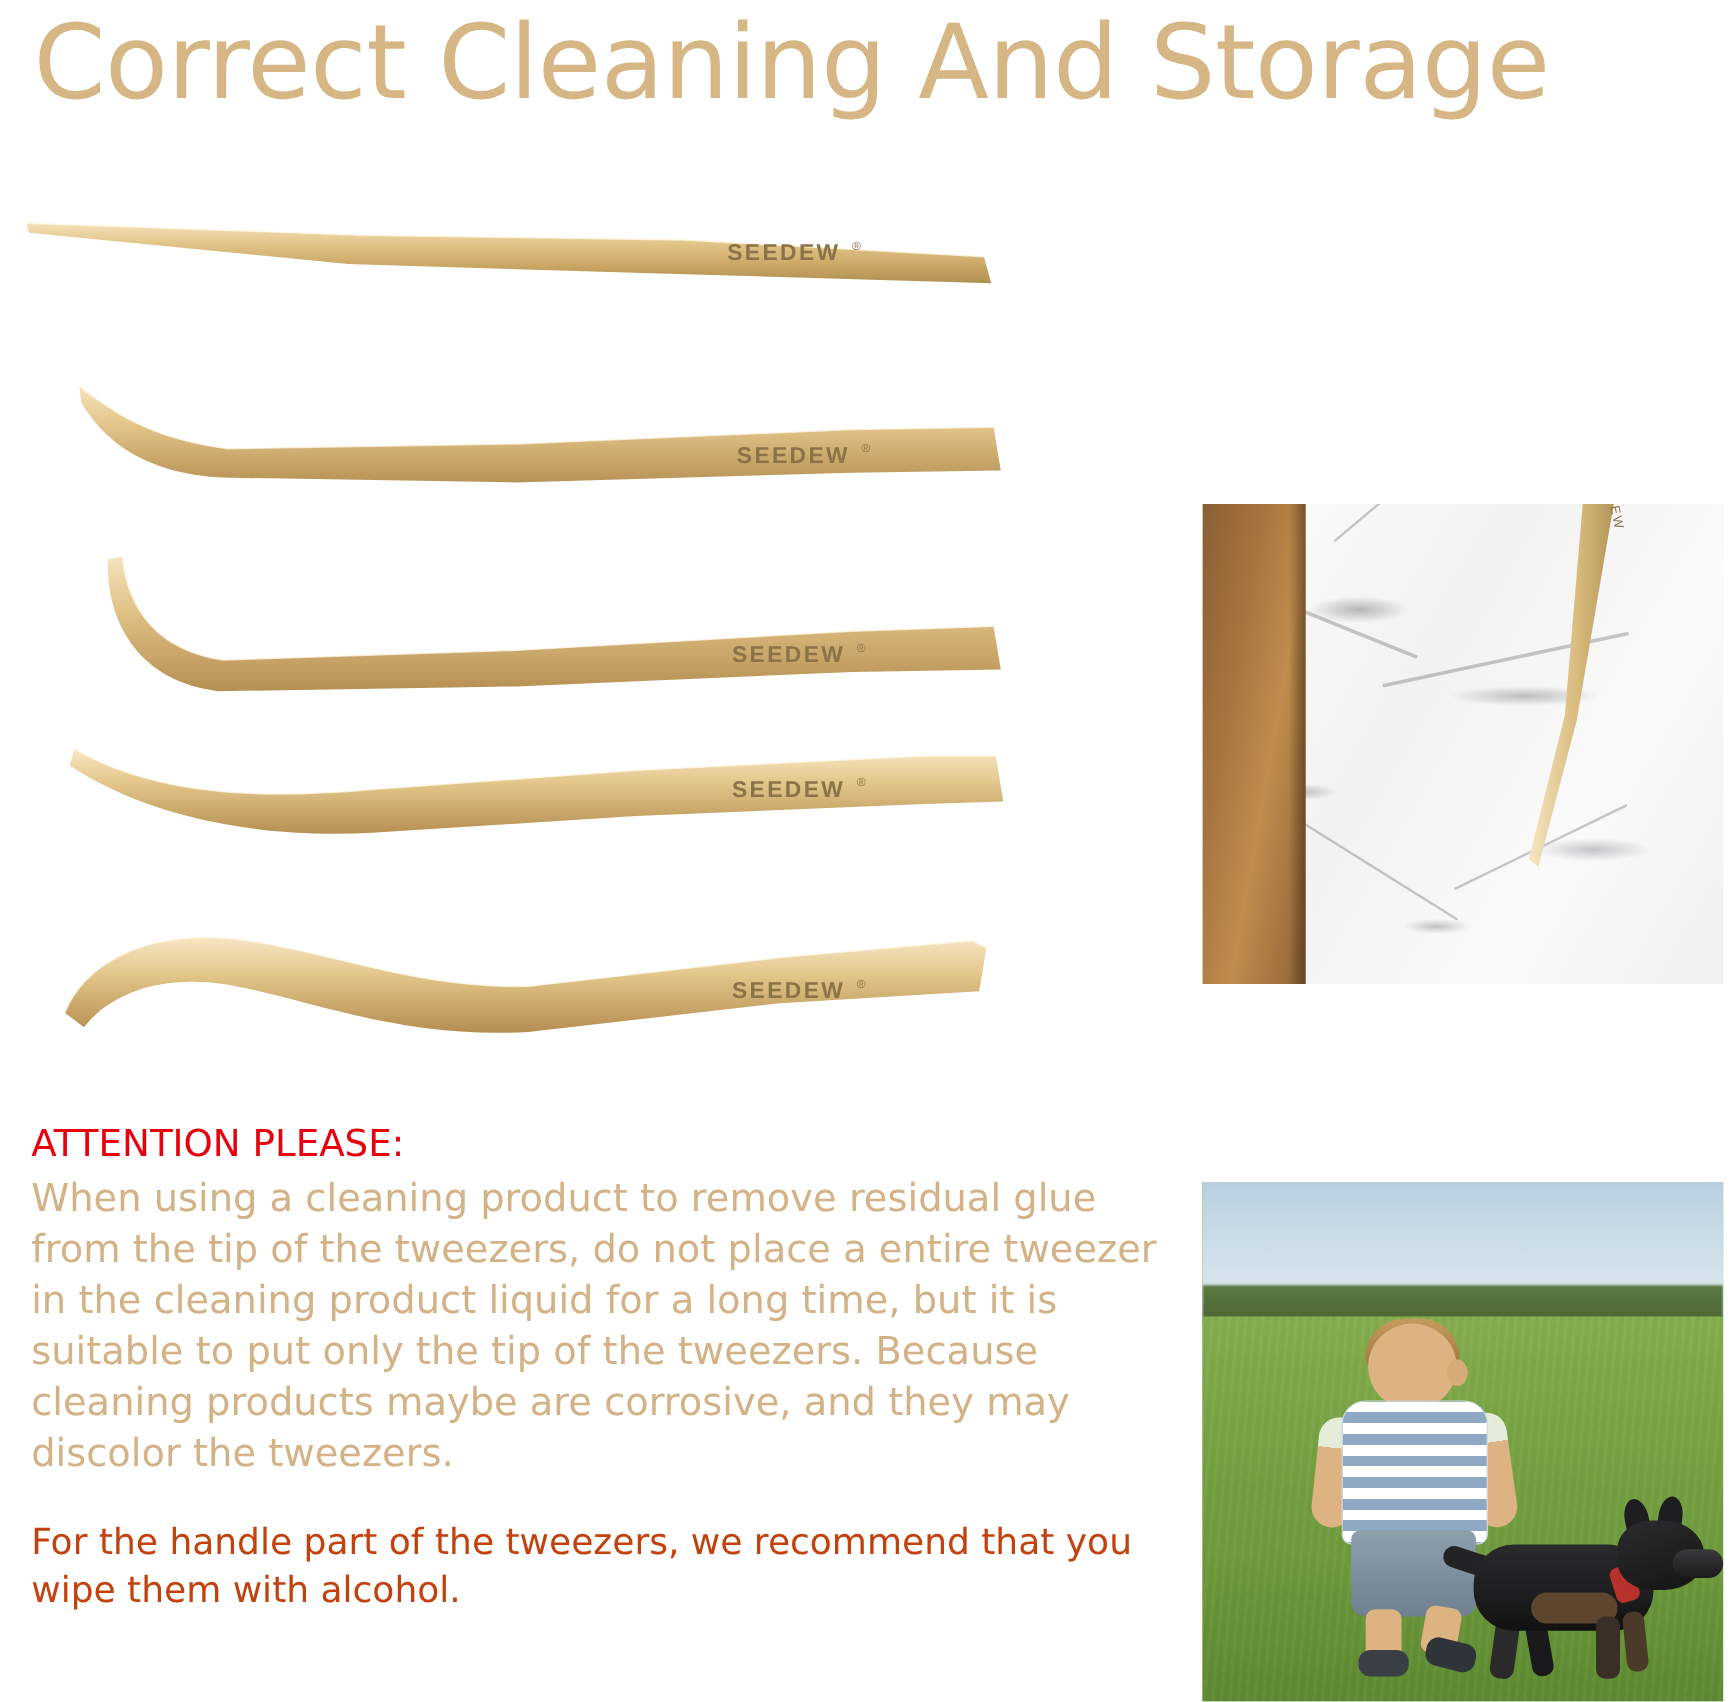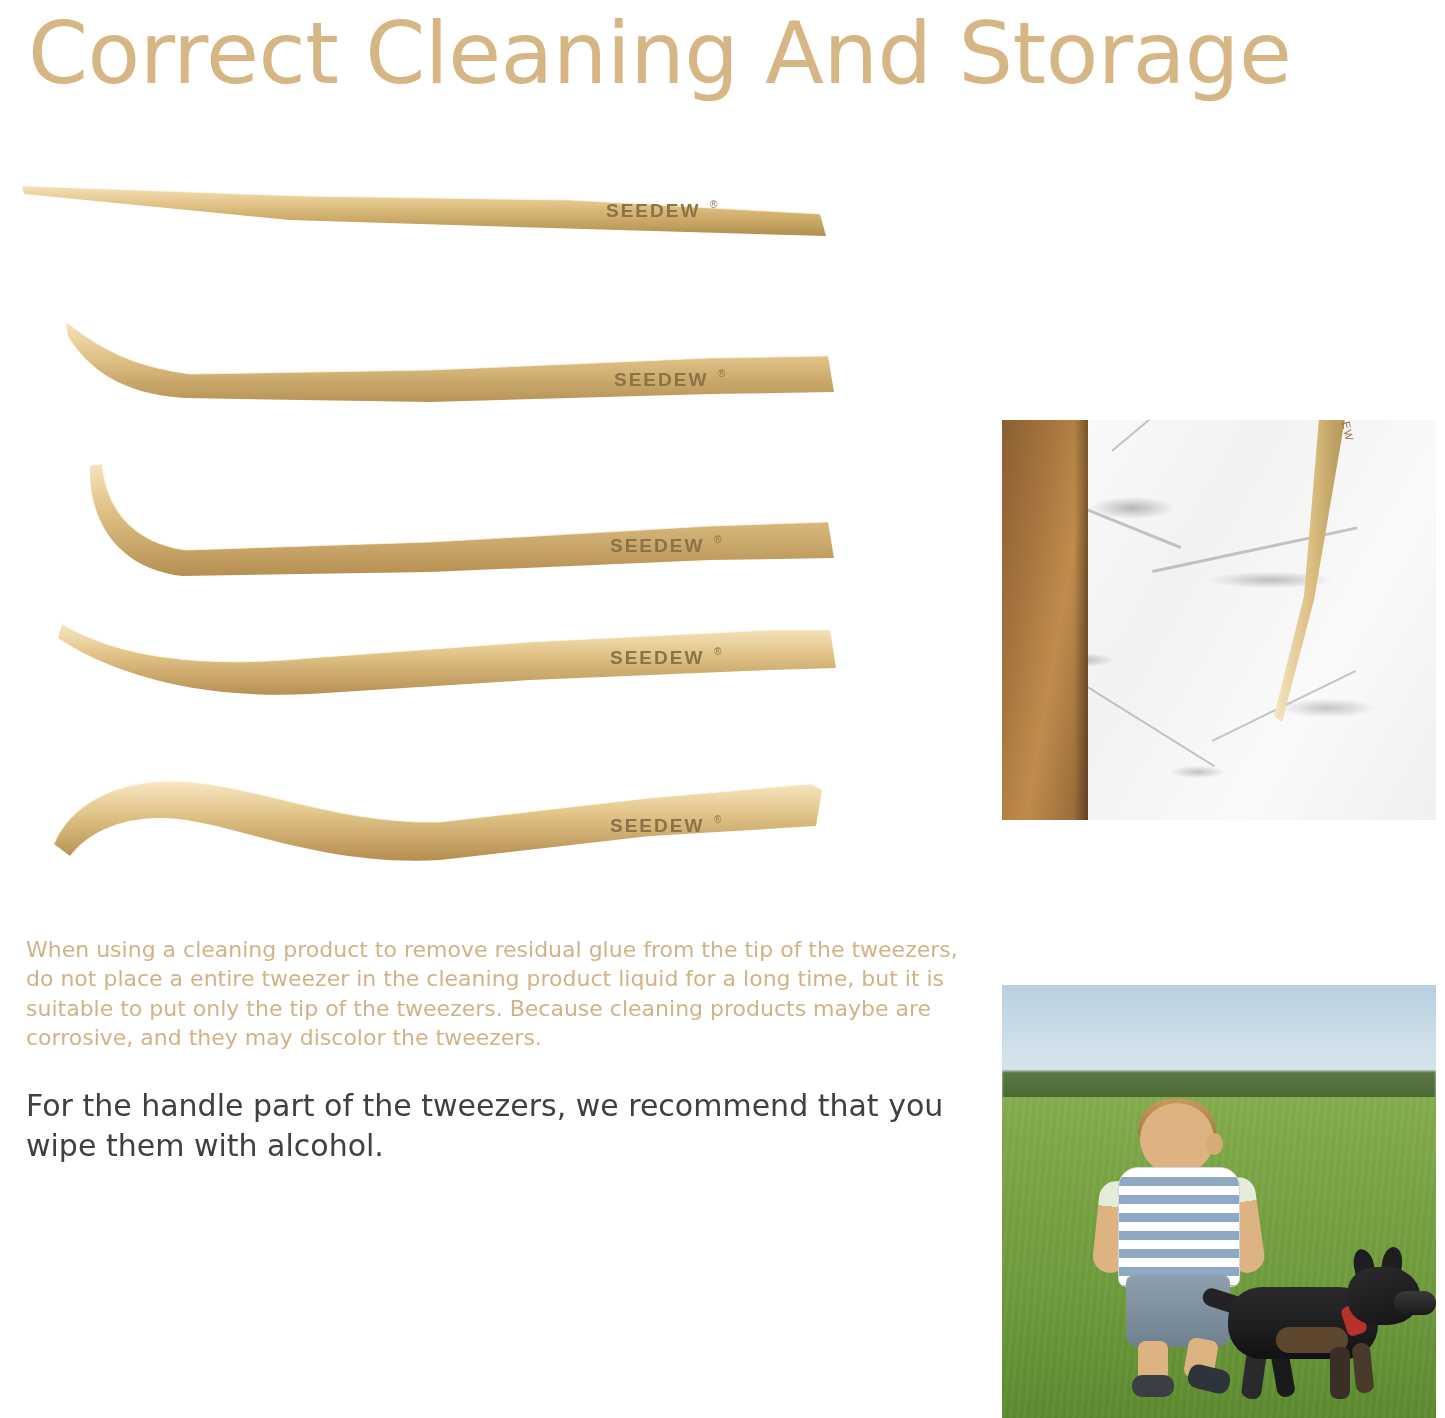--- a/index.html
+++ b/index.html
@@ -80,26 +80,26 @@
   .attention-head {
     color: #e8000d;
     font-size: 31px;
     font-family: "DejaVu Sans", sans-serif;
     font-weight: 400;
     letter-spacing: 0px;
     margin-bottom: 6px;
   }
   .attention-body {
     color: #d2b286;
-    font-size: 22px;
+    font-size: 32px;
     line-height: 1.33;
     font-family: "DejaVu Sans", sans-serif;
   }
   .attention-body2 {
-    color: #404040;
+    color: #c2410c;
     font-size: 30px;
     line-height: 1.33;
     font-family: "DejaVu Sans", sans-serif;
     margin-top: 34px;
   }
   .note {
     color: #d2b286;
     font-size: 37px;
     line-height: 1.25;
     font-family: "DejaVu Sans", sans-serif;
@@ -316,20 +316,21 @@
         <path d="M44,84 C60,44 110,16 180,22 C260,30 330,64 430,62 L640,38 L800,24 L812,30 L806,66 L640,76 L430,100 C320,106 240,70 176,60 C120,52 80,70 60,96 Z" fill="url(#gold5)"></path>
         <path d="M44,84 C60,44 110,16 180,22 C260,30 330,64 430,62 L640,38 L800,24" fill="none" stroke="#fff7e6" stroke-width="1.2" opacity=".75"></path>
         <text class="brand-text" x="600" y="72">SEEDEW</text>
         <text class="brand-reg" x="704" y="63">®</text>
       </svg>
     </div>
 
   </div>
 
   <div class="attention-wrap">
+    <div class="attention-head">ATTENTION PLEASE:</div>
     <div class="attention-body">When using a cleaning product to remove residual glue from the tip of the tweezers, do not place a entire tweezer in the cleaning product liquid for a long time, but it is suitable to put only the tip of the tweezers. Because cleaning products maybe are corrosive, and they may discolor the tweezers.</div>
     <div class="attention-body2">For the handle part of the tweezers, we recommend that you wipe them with alcohol.</div>
   </div>
 
 
   <div class="photo-marble">
     <div class="marble-bg"></div>
     <div class="marble-vein" style="left:40px; top:70px; width:150px; height:3px; transform:rotate(22deg);"></div>
     <div class="marble-vein" style="left:150px; top:150px; width:210px; height:3px; transform:rotate(-12deg);"></div>
     <div class="marble-vein" style="left:60px; top:250px; width:180px; height:2px; transform:rotate(32deg);"></div>

